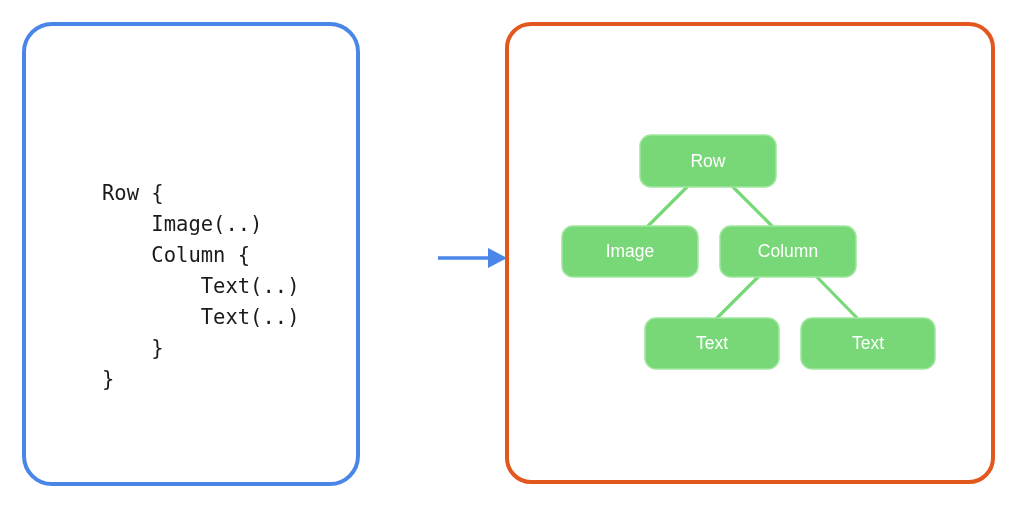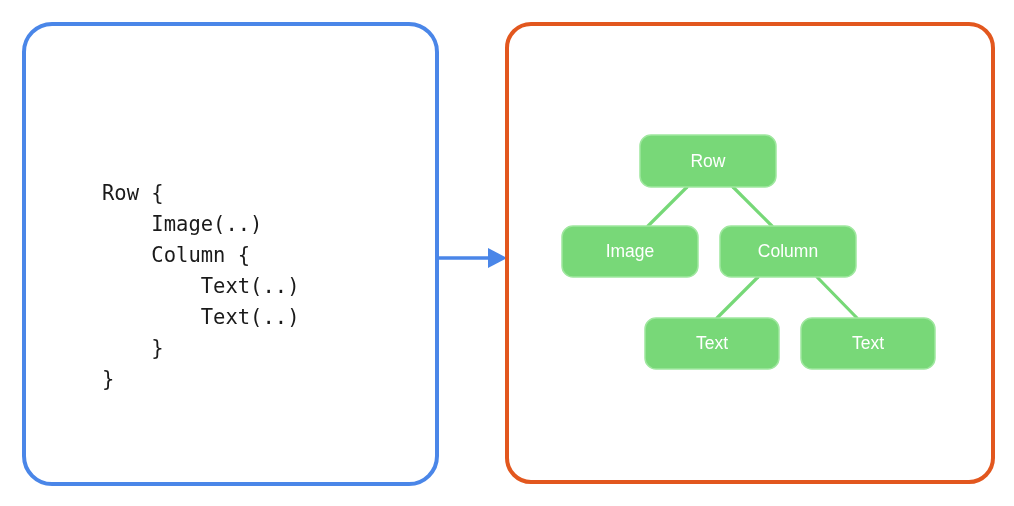--- a/index.html
+++ b/index.html
@@ -28,21 +28,21 @@
   
   .panel {
     position: absolute;
     background: #ffffff;
     box-sizing: border-box;
   }
 
   #code-panel {
     left: 22px;
     top: 22px;
-    width: 417px;
+    width: 338px;
     height: 464px;
     border: 4px solid #4a86e8;
     border-radius: 30px;
   }
 
   #tree-panel {
     left: 505px;
     top: 22px;
     width: 490px;
     height: 462px;

